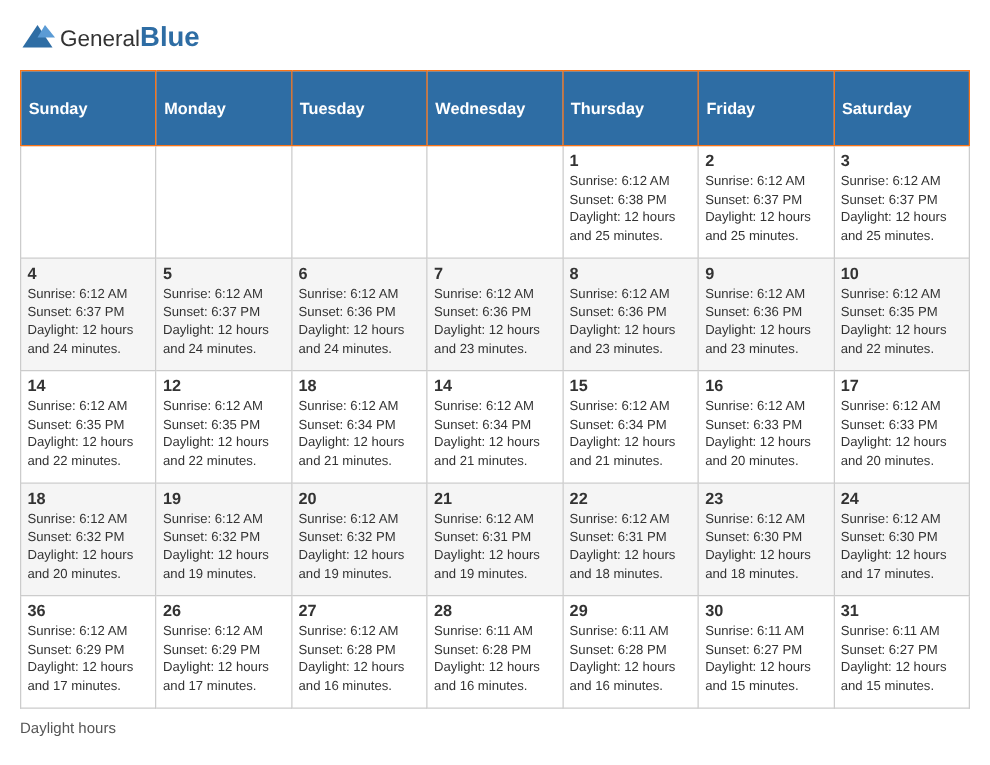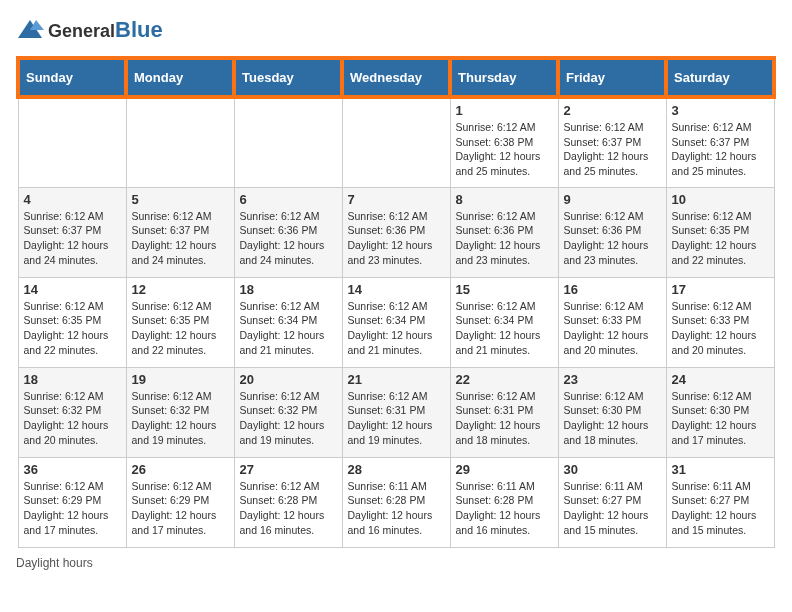--- a/index.html
+++ b/index.html
@@ -16,21 +16,21 @@
       align-items: flex-start;
       margin-bottom: 12px;
     }
     .logo {
       display: flex;
       align-items: center;
       gap: 4px;
     }
     .logo-text-general {
       font-size: 18px;
-      font-weight: bold;
+      font-weight: normal;
       color: #333;
     }
     .logo-text-blue {
       font-size: 22px;
       font-weight: bold;
       color: #2e6da4;
     }
     .logo-icon {
       width: 28px;
       height: 28px;
@@ -49,24 +49,24 @@
     }
     table {
       width: 100%;
       border-collapse: collapse;
       table-layout: fixed;
     }
     thead tr th {
       background-color: #2e6da4;
       color: #fff;
       text-align: left;
-      padding: 10px 6px;
+      padding: 22px 6px;
       font-size: 13px;
       font-weight: bold;
-      border: 4px solid #f97316;
+      border: 1px solid #f97316;
     }
     tbody tr td {
       border: 1px solid #ccc;
       vertical-align: top;
       padding: 4px 5px;
       height: 90px;
       background: #fff;
     }
     tbody tr:nth-child(even) td {
       background: #f5f5f5;

